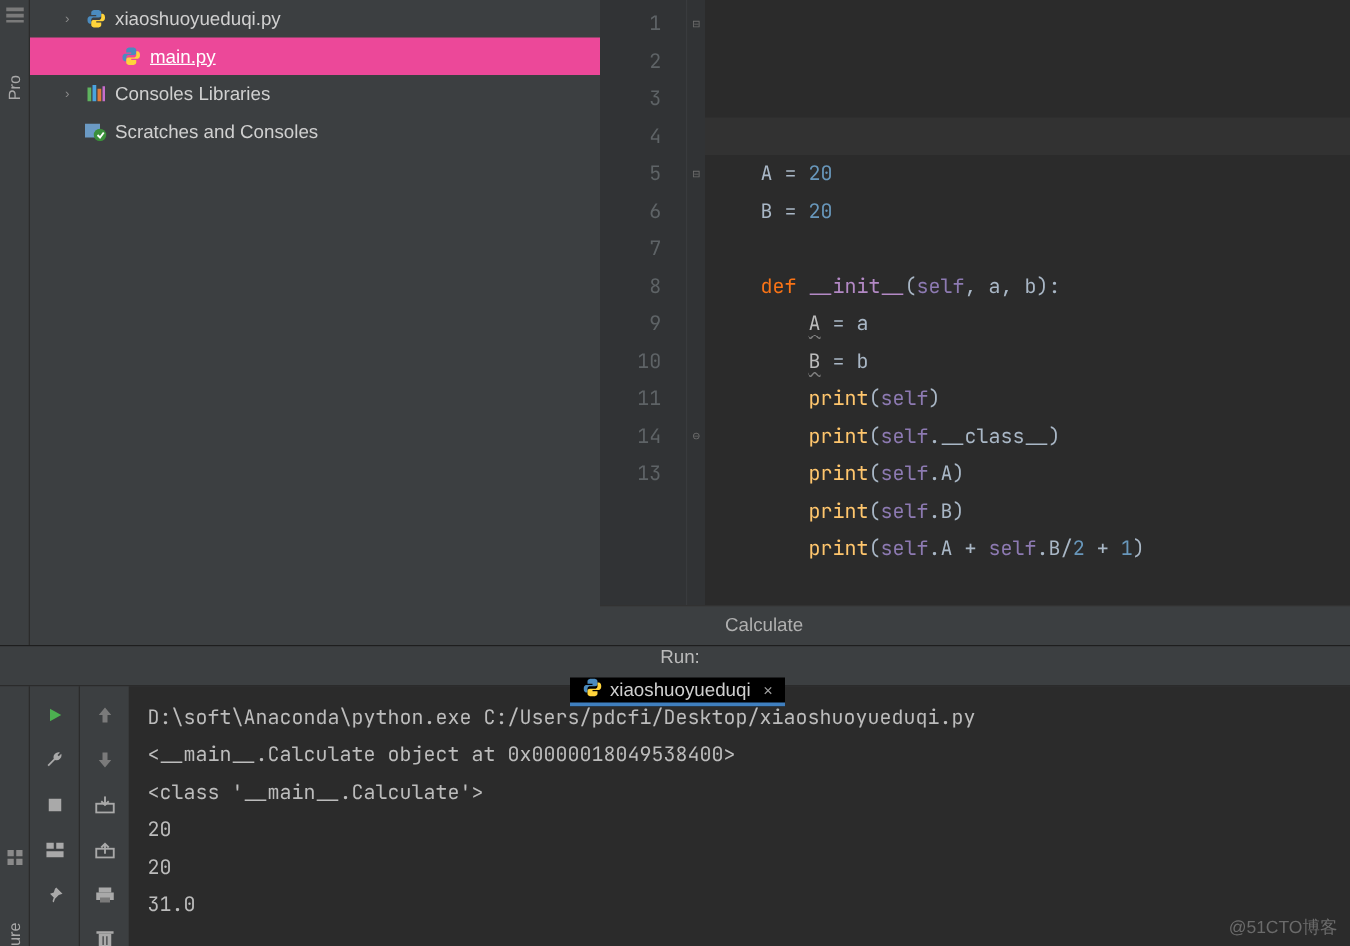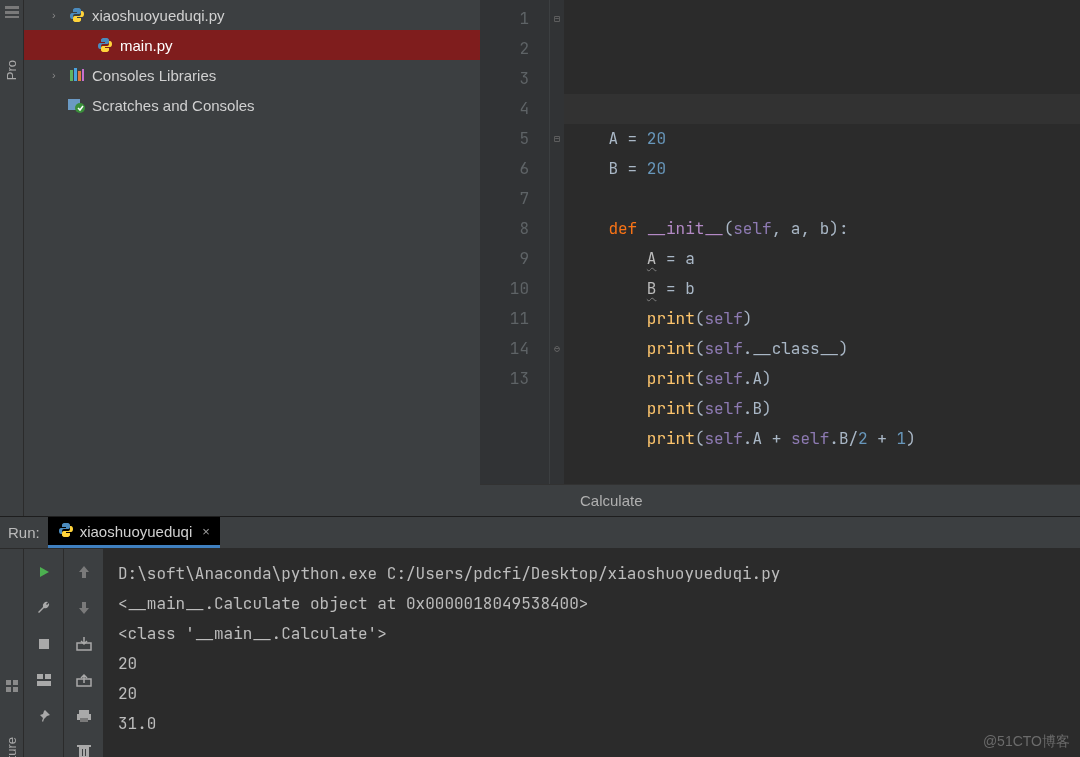--- a/index.html
+++ b/index.html
@@ -6,21 +6,21 @@
   html, body { width: 1080px; height: 757px; overflow: hidden; background: #2b2b2b; font-family: "Segoe UI", Arial, sans-serif; color: #bbbbbb; }
   .root { display: flex; flex-direction: column; width: 100%; height: 100%; }
   .top { display: flex; flex: 0 0 445px; }
   
   .left-strip { width: 24px; background: #3c3f41; border-right: 1px solid #2b2b2b; display: flex; flex-direction: column; align-items: center; padding-top: 4px; gap: 40px; }
   .left-strip .vlabel { writing-mode: vertical-rl; transform: rotate(180deg); font-size: 13px; color: #a9a9a9; cursor: pointer; }
   .left-strip .viconbar { width:16px;height:16px; display:inline-block;}
   
   .project { width: 456px; background: #3c3f41; display: flex; flex-direction: column; font-size: 15px;}
   .tree-row { display:flex; align-items:center; height:30px; padding-left:28px; gap:6px; color:#d0d0d0; cursor:pointer;}
-  .tree-row.selected { background:#7f1d1d; color:#ffffff;}
+  .tree-row.selected { background:#ec4899; color:#ffffff;text-decoration:underline;}
   .tree-row .arrow { width:10px; color:#8a8a8a; font-size:11px;}
   .tree-row .spacer-arrow { width:10px; }
   .tree-row .indent { width:22px; }
   .py-icon { width:18px; height:18px; display:inline-flex; align-items:center; justify-content:center; }
   .lib-icon { width:18px; height:18px; display:inline-flex; align-items:center; justify-content:center; }
   .scratch-icon { width:18px; height:18px; display:inline-flex; align-items:center; justify-content:center;}
   
   .editor { flex:1; background:#2b2b2b; display:flex; flex-direction:column; min-width:0; }
   .gutter-and-code { display:flex; flex:1; font-family: "JetBrains Mono","Consolas",monospace; font-size:16px; line-height:30px;}
   .gutter { width:70px; text-align:right; color:#5e6366; background:#313335; padding-right:20px; padding-top:4px; border-right:1px solid #3c3f41;}
@@ -34,21 +34,21 @@
   .mg { color:#b389c5; }
   .id { color:#a9b7c6; }
   .slf{ color:#8d7ab2; }
   .num{ color:#6897bb; }
   .op { color:#a9b7c6; }
   .w  { color:#a9b7c6;}
   .wave { text-decoration: underline wavy #808080 1px; text-underline-offset:3px;}
   .breadcrumb { height:32px; background:#3c3f41; border-top:1px solid #323232; display:flex; align-items:center; padding-left:100px; font-size:15px; color:#b0b0b0;}
   
   .run-panel { flex:1; display:flex; flex-direction:column; background:#2b2b2b; border-top:1px solid #1e1e1e; }
-  .run-header { height:32px; background:#3c3f41; display:flex; align-items:center; font-size:15px; padding-left:4px; gap:8px; border-bottom:1px solid #2b2b2b;}
+  .run-header { height:32px; background:#3c3f41; display:flex; align-items:center; font-size:15px; padding-left:4px; gap:8px; border-bottom:1px solid #2b2b2b;flex-direction:column;}
   .run-header .label { color:#bbbbbb; }
   .run-tab { display:flex; align-items:center; gap:6px; height:100%; padding:0 10px; color:#d0d0d0; border-bottom:3px solid #3f7fbf; background:#000000; position:relative;text-align:right;}
   .run-tab .close { color:#a0a0a0; font-size:13px; margin-left:4px;}
   .run-body { flex:1; display:flex; }
   .run-sidebar1 { width:24px; background:#3c3f41; border-right:1px solid #2b2b2b; display:flex; flex-direction:column; align-items:center; gap:40px; padding-top:130px;}
   .run-sidebar1 .vlabel{ writing-mode: vertical-rl; transform: rotate(180deg); font-size: 13px; color: #a9a9a9; cursor:pointer;}
   .run-tools-a { width:40px; background:#3c3f41; border-right:1px solid #2b2b2b; display:flex; flex-direction:column; align-items:center; padding-top:12px; gap:14px;}
   .run-tools-b { width:40px; background:#3c3f41; border-right:1px solid #2b2b2b; display:flex; flex-direction:column; align-items:center; padding-top:12px; gap:14px;}
   .tool-btn { width:22px; height:22px; display:flex; align-items:center; justify-content:center; color:#a9a9a9; cursor:pointer; }
   .tool-btn.play { color:#4caf50; }

